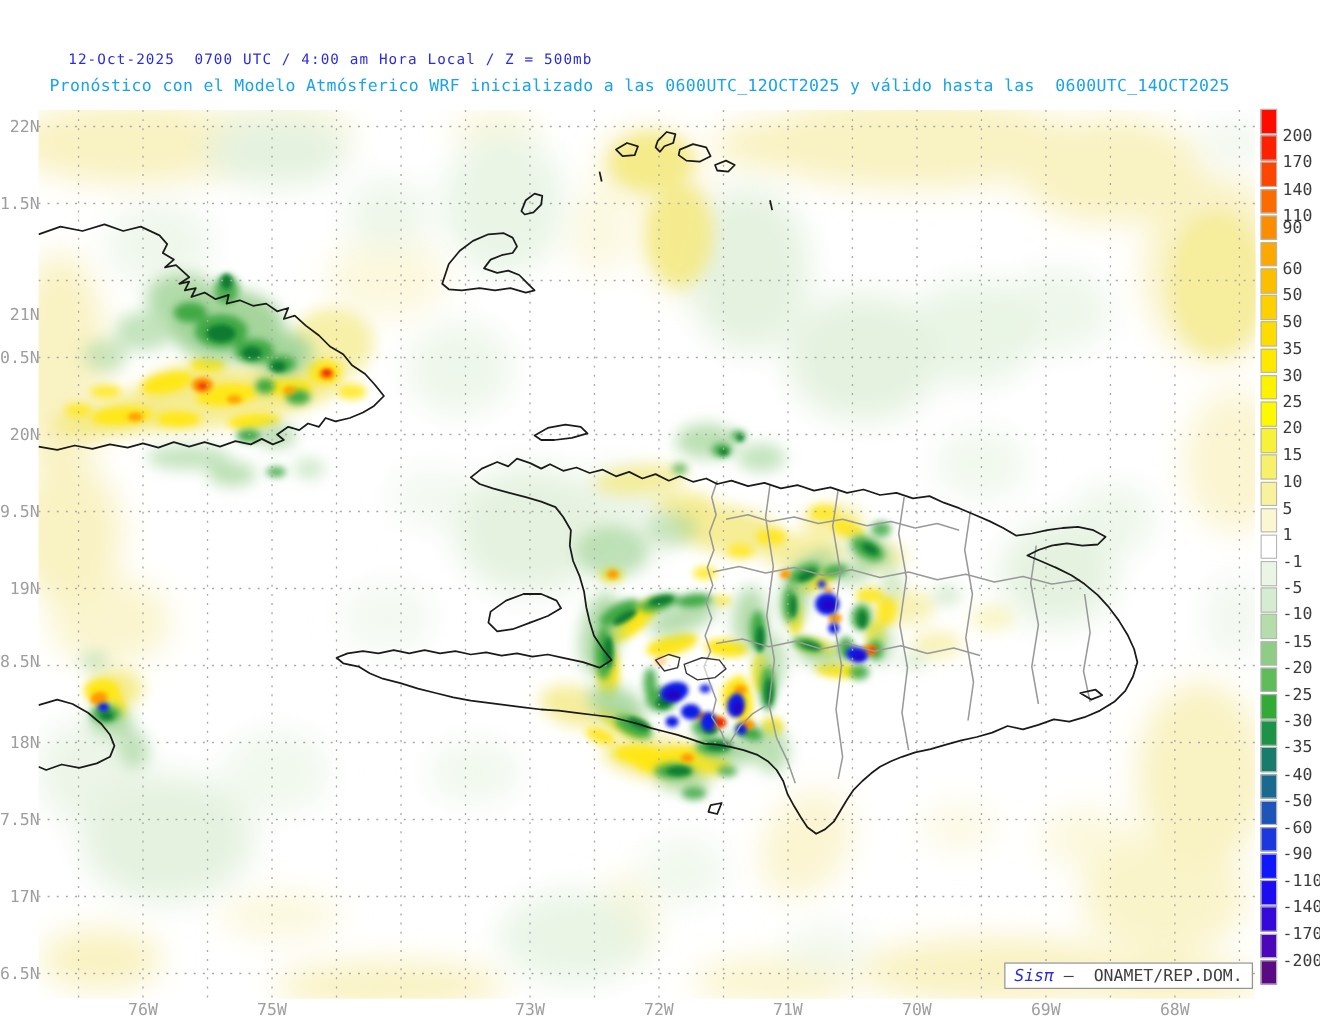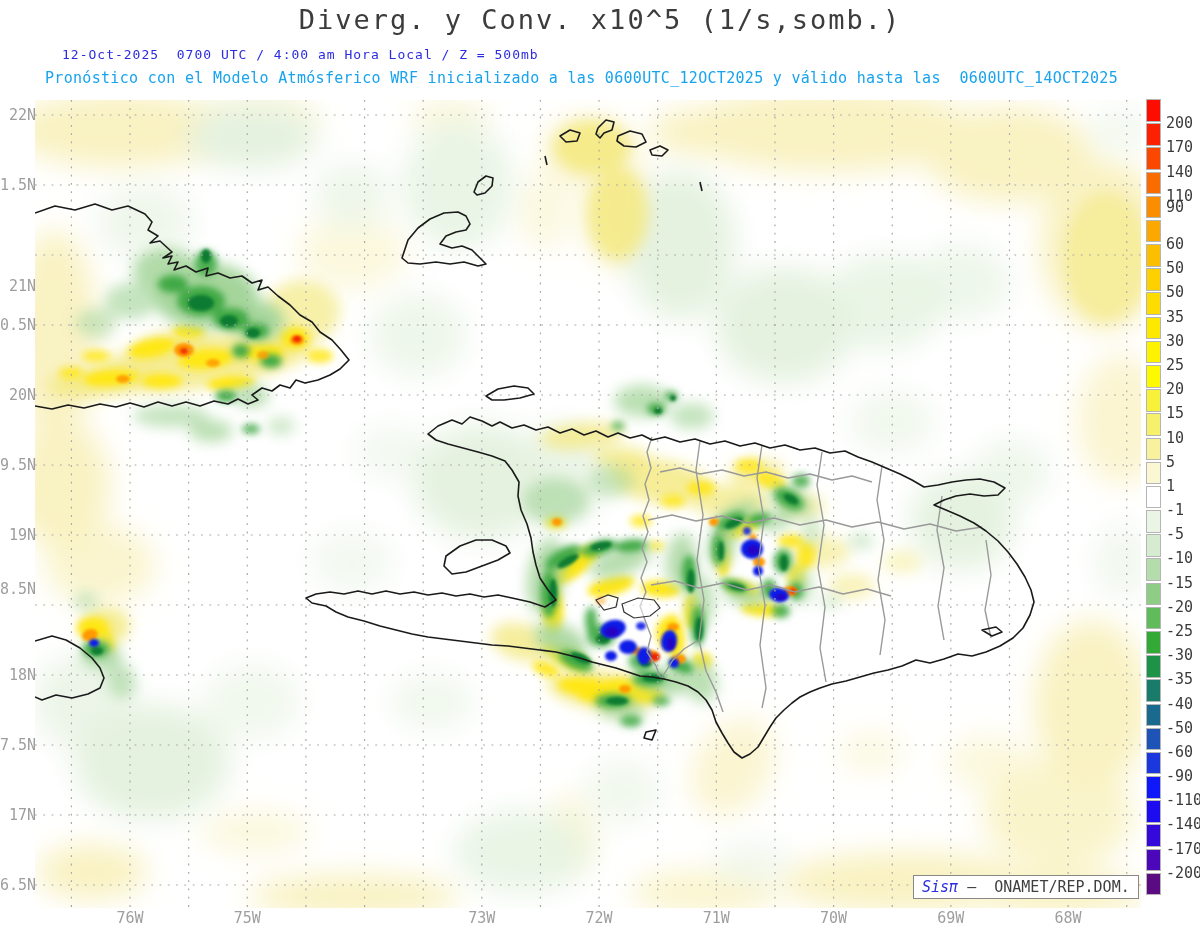--- a/index.html
+++ b/index.html
@@ -383,33 +383,32 @@
       <path d="M646,732 L656,730 652,740 644,738 Z"></path>
       <path d="M982,630 L996,627 1002,632 992,636 Z"></path>
     </g>
 
     <g fill="#ffffff" fill-opacity="0.55" stroke="#333" stroke-width="1.2" clip-path="url(#maparea)">
       <path d="M596,600 L608,595 618,598 616,607 604,610 Z"></path>
       <path d="M622,604 L638,598 654,600 660,608 650,616 634,618 624,612 Z"></path>
     </g>
   </svg>
 
-  <div class="title">Diverg. y Conv. x10^5 (1/s,somb.)</div>
   <div class="sub1">12-Oct-2025  0700 UTC / 4:00 am Hora Local / Z = 500mb</div>
   <div class="sub2">Pronóstico con el Modelo Atmósferico WRF inicializado a las 0600UTC_12OCT2025 y válido hasta las  0600UTC_14OCT2025</div>
 
   <div id="lat-axis">
       <div class="axis-label lat" style="left: 0px; top: 106px;">22N</div>
       <div class="axis-label lat" style="left: 0px; top: 176px;">1.5N</div>
       <div class="axis-label lat" style="left: 0px; top: 246px; margin-top: 31px;">21N</div>
       <div class="axis-label lat" style="left: 0px; top: 316px;">0.5N</div>
       <div class="axis-label lat" style="left: 0px; top: 386px;">20N</div>
       <div class="axis-label lat" style="left: 0px; top: 456px;">9.5N</div>
       <div class="axis-label lat" style="left: 0px; top: 526px;">19N</div>
-      <div class="axis-label lat" style="left: 0px; top: 580px;">8.5N</div>
+      <div class="axis-label lat" style="left: 0px; top: 592px;">8.5N</div>
       <div class="axis-label lat" style="left: 0px; top: 666px;">18N</div>
       <div class="axis-label lat" style="left: 0px; top: 736px;">7.5N</div>
       <div class="axis-label lat" style="left: 0px; top: 806px;">17N</div>
       <div class="axis-label lat" style="left: 0px; top: 876px;">6.5N</div>
     </div>
   <div id="lon-axis">
       <div class="axis-label lon" style="left: 98px; top: 909px;">76W</div>
       <div class="axis-label lon" style="left: 215.25px; top: 909px;">75W</div>
       <div class="axis-label lon" style="left: 332.5px; top: 962px;">74W</div>
       <div class="axis-label lon" style="left: 449.75px; top: 909px;">73W</div>

